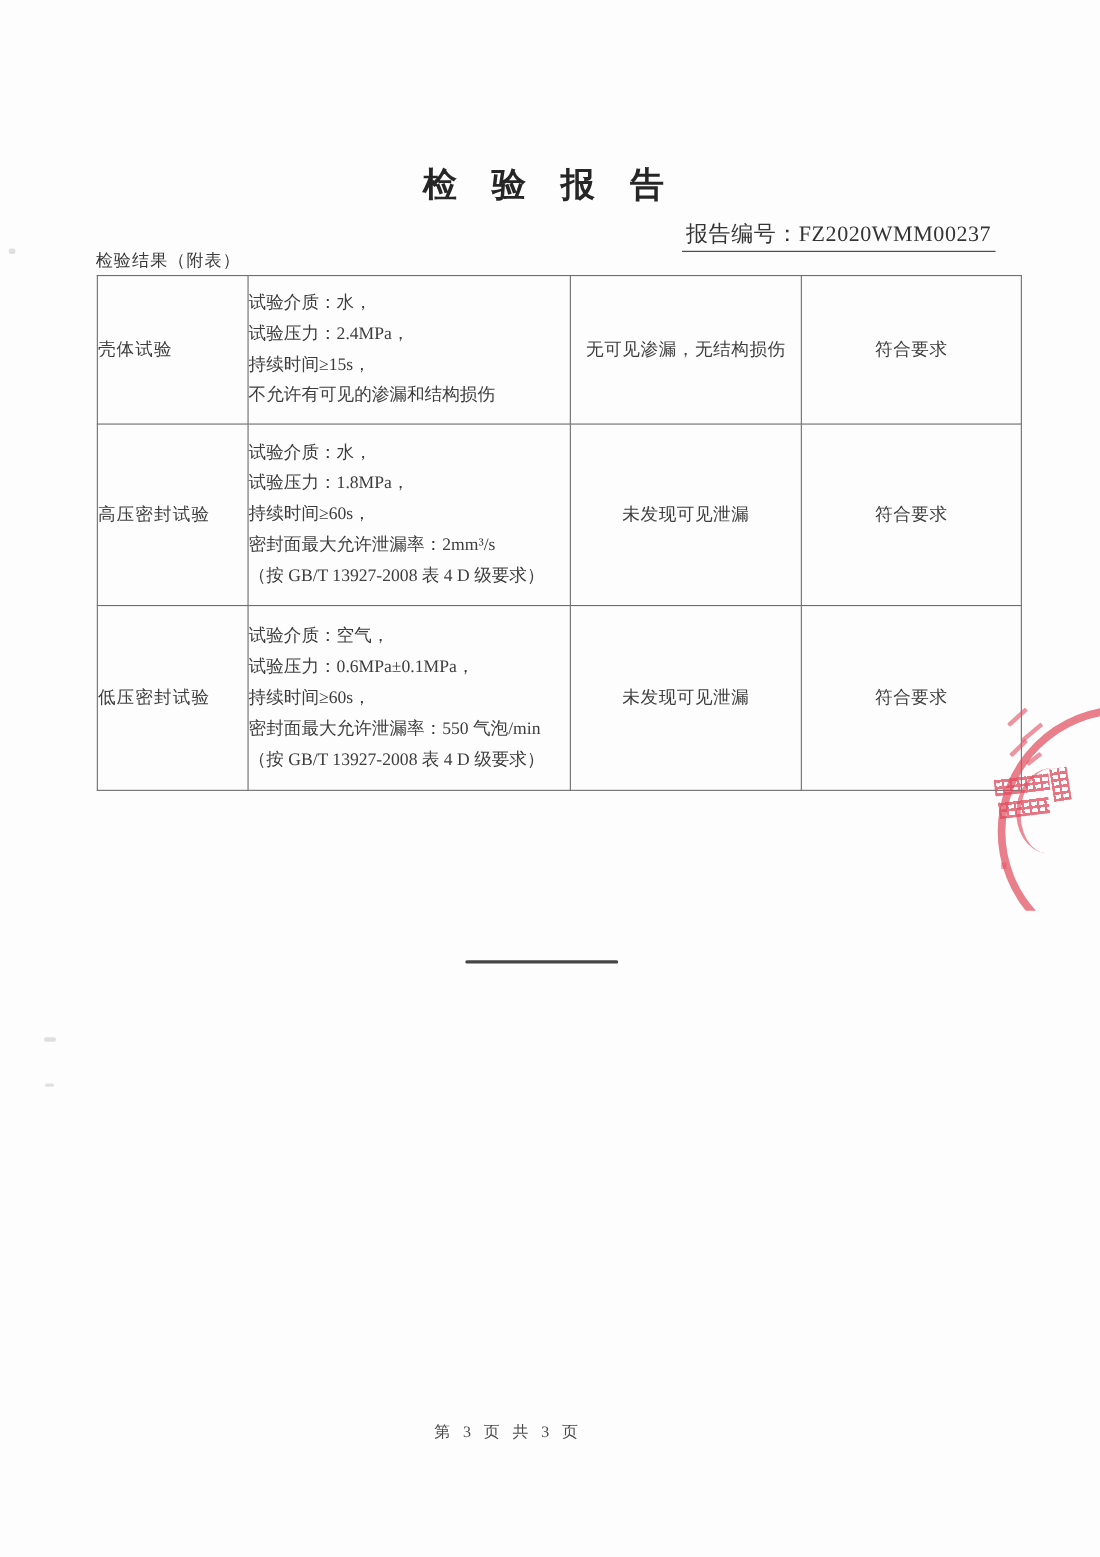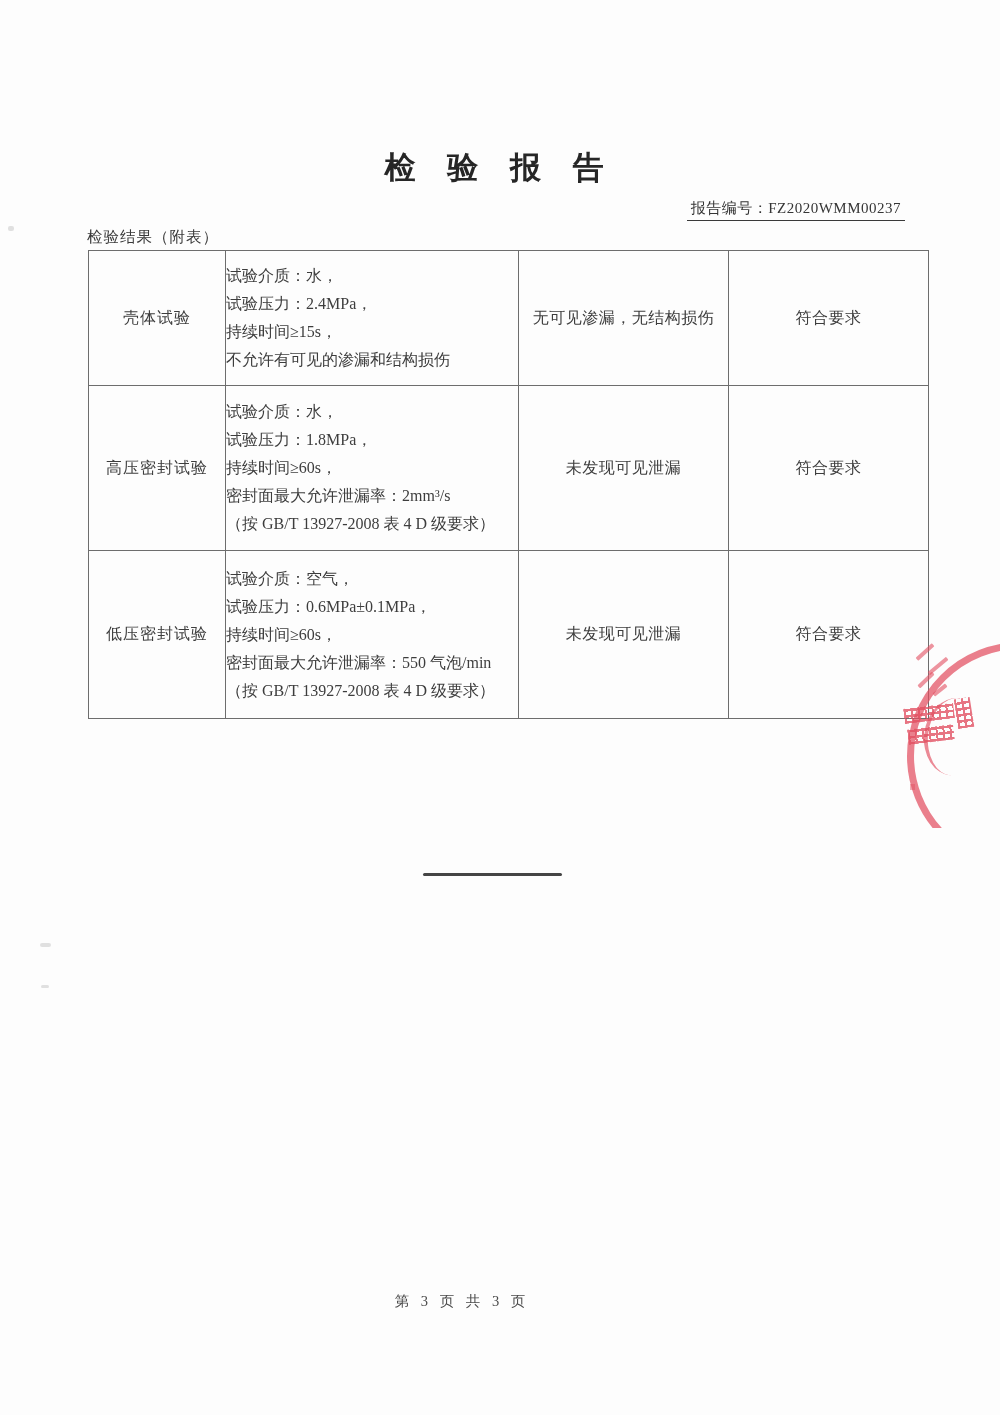--- a/index.html
+++ b/index.html
@@ -9,39 +9,39 @@
     font-family:"Liberation Serif","DejaVu Serif",serif;
     color:#3d3d3d;
   }
   .page-title{
     position:absolute;top:147px;left:0;width:1000px;
     text-align:center;font-size:31px;font-weight:bold;color:#262626;
     letter-spacing:12px;margin:0;
   }
   .report-no{
     position:absolute;top:199px;right:95px;
-    font-size:15px;color:#353535;
+    font-size:20px;color:#353535;
     border-bottom:1.5px solid #3a3a3a;padding:0 4px 2px 4px;
     letter-spacing:.5px;
   }
   .table-caption{
     position:absolute;top:227px;left:87px;
     font-size:15.5px;color:#3a3a3a;letter-spacing:1px;
   }
   table.report{
     position:absolute;top:250px;left:88px;width:840px;
     border-collapse:collapse;table-layout:fixed;
   }
   table.report td,table.report th{
     border:1.4px solid #6d6d6d;
     font-size:16px;font-weight:normal;color:#3d3d3d;
     vertical-align:middle;padding:0;
   }
   th.hdr{height:45px;text-align:center;letter-spacing:1px;}
-  td.item{text-align:center;letter-spacing:1px;}
+  td.item{letter-spacing:1px;}
   td.req{padding:10px 6px 10px 8px;}
   td.req .ln{line-height:28px;white-space:nowrap;}
   td.res,td.eval{text-align:center;letter-spacing:.5px;font-family:Liberation Serif, serif;}
   tr.r1{height:135px;}
   tr.r2{height:165px;}
   tr.r3{height:168px;}
   tr.r4{height:92px;}
   td.remark{padding-left:8px;letter-spacing:.3px;}
   .end-line{
     position:absolute;top:873px;left:423px;width:139px;height:3px;

